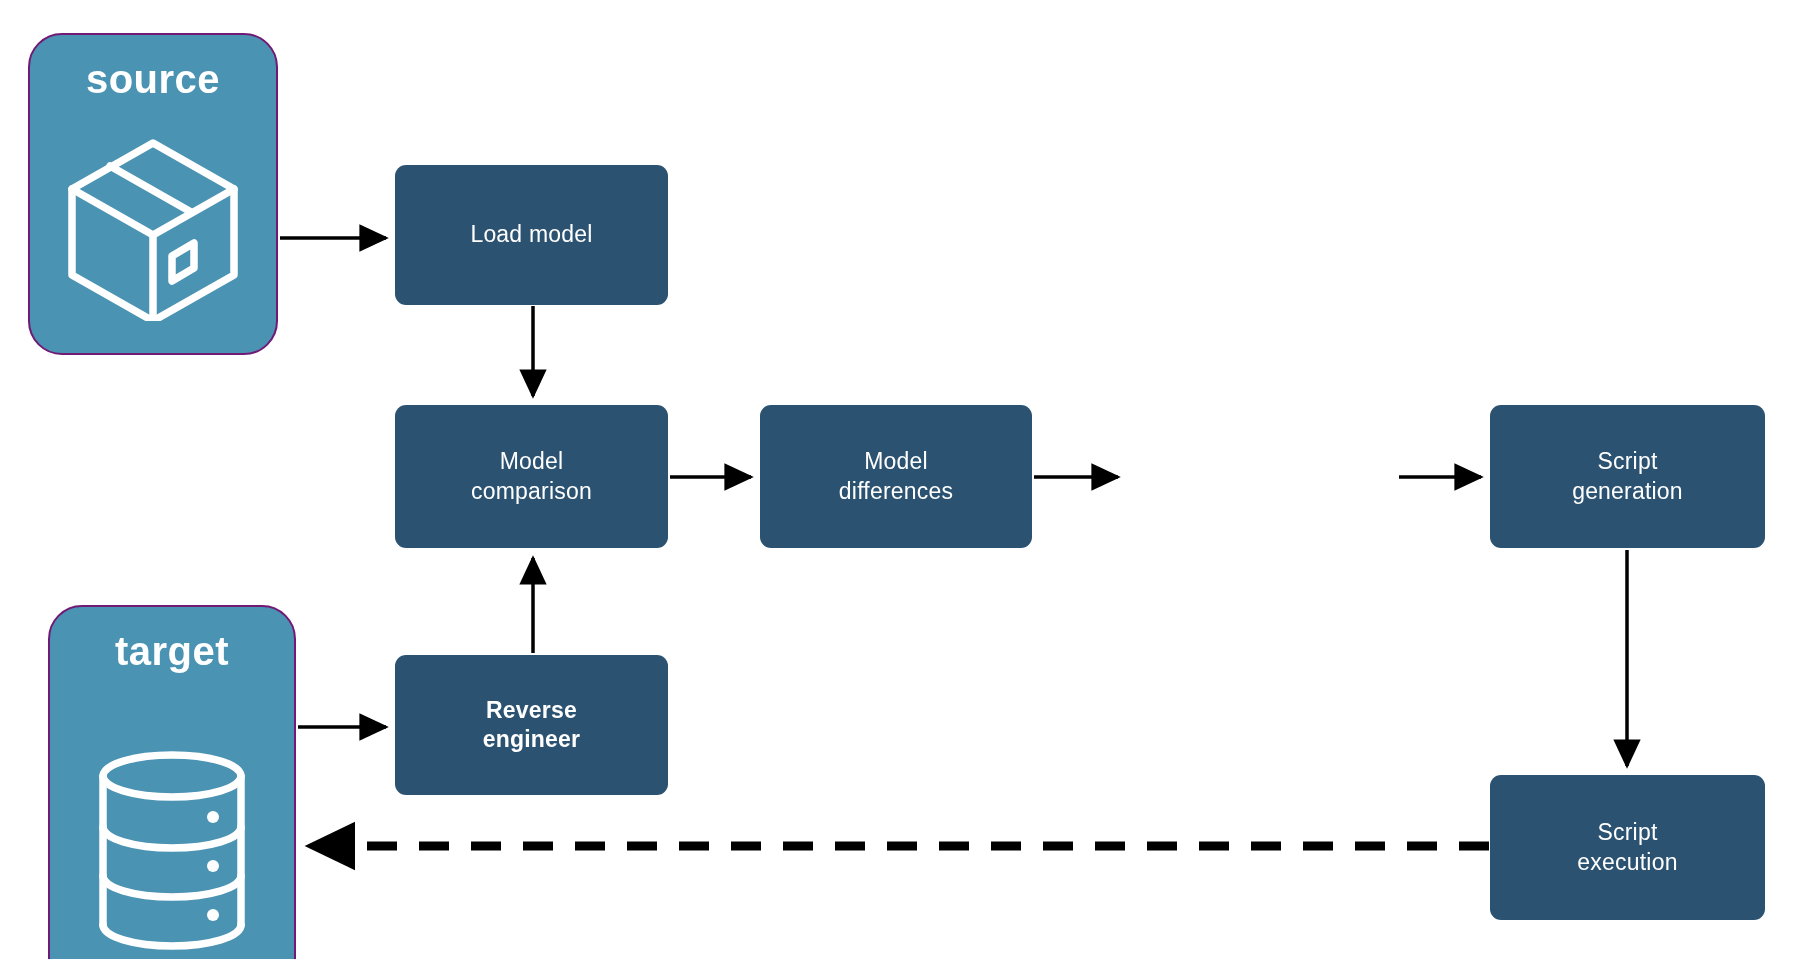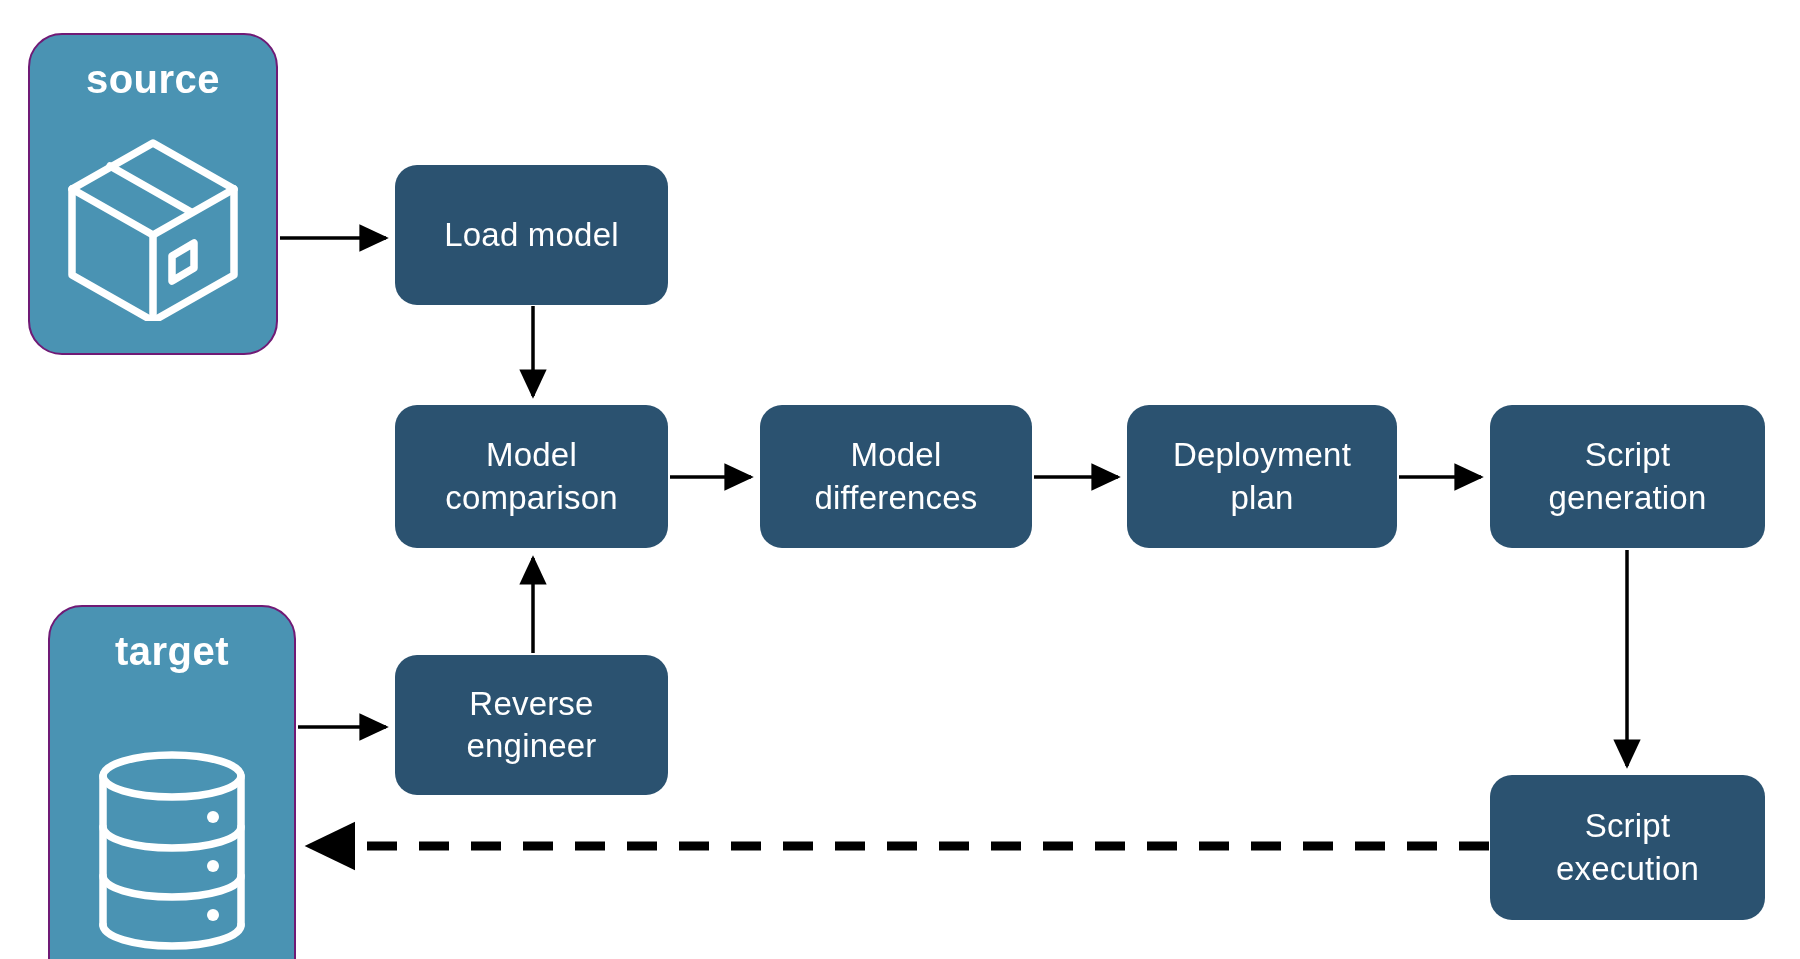--- a/index.html
+++ b/index.html
@@ -29,22 +29,22 @@
     position: absolute;
     box-sizing: border-box;
     display: flex;
     align-items: center;
     justify-content: center;
     text-align: center;
     color: #ffffff;
   }
   .node.process {
     background: #2B5270;
-    border-radius: 22px;
-    font-size: 33px;
+    border-radius: 11px;
+    font-size: 23px;
     line-height: 1.28;
     font-weight: 400;
     letter-spacing: 0.2px;
   }
   .node.endpoint {
     background: #4A93B3;
     border: 2px solid #701a75;
     border-radius: 34px;
     flex-direction: column;
     justify-content: flex-start;
@@ -68,21 +68,21 @@
   }
 
   
   #node-source       { left: 28px;   top: 33px;  width: 250px; height: 322px; }
   #node-load-model   { left: 395px;  top: 165px; width: 273px; height: 140px; }
   #node-model-comparison { left: 395px; top: 405px; width: 273px; height: 143px; }
   #node-model-differences { left: 760px; top: 405px; width: 272px; height: 143px; }
   #node-deployment-plan  { left: 1127px; top: 405px; width: 270px; height: 143px; }
   #node-script-generation{ left: 1490px; top: 405px; width: 275px; height: 143px; }
   #node-target       { left: 48px;   top: 605px; width: 248px; height: 400px; gap: 24px; }
-  #node-reverse-engineer { left: 395px; top: 655px; width: 273px; height: 140px; }
+  #node-reverse-engineer { left: 395px; top: 655px; width: 273px; height: 140px; font-weight: bold; }
   #node-script-execution { left: 1490px; top: 775px; width: 275px; height: 145px; }
 </style>
 </head>
 <body>
 
 <div id="canvas">
 
   <svg id="edges" viewBox="0 0 1800 959">
     <defs>
       <marker id="arrow" markerWidth="9" markerHeight="9" refX="7.6" refY="4.5" orient="auto" markerUnits="strokeWidth">
@@ -132,24 +132,20 @@
   <div class="node process" id="node-model-comparison">
     <span class="node-text">Model
 comparison</span>
   </div>
 
   <div class="node process" id="node-model-differences">
     <span class="node-text">Model
 differences</span>
   </div>
 
-  <div class="node process" id="node-deployment-plan">
-    <span class="node-text">Deployment
-plan</span>
-  </div>
 
   <div class="node process" id="node-script-generation">
     <span class="node-text">Script
 generation</span>
   </div>
 
   <div class="node endpoint" id="node-target">
     <div class="endpoint-label">target</div>
     <div class="endpoint-icon">
       <svg width="160" height="205" viewBox="0 0 160 205" fill="none" stroke="#ffffff" stroke-width="7.5" stroke-linejoin="round" stroke-linecap="round">

